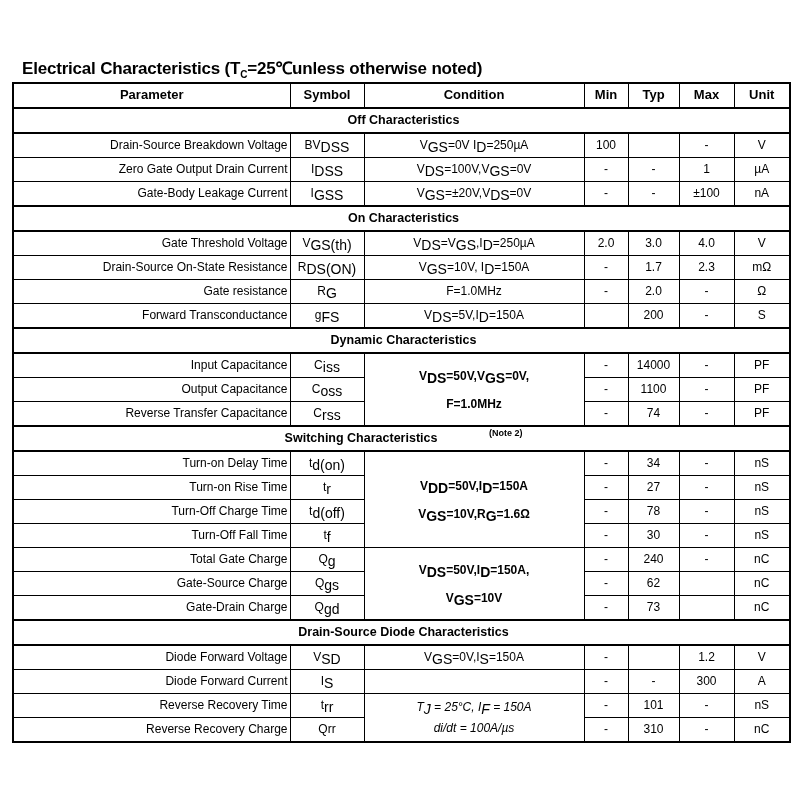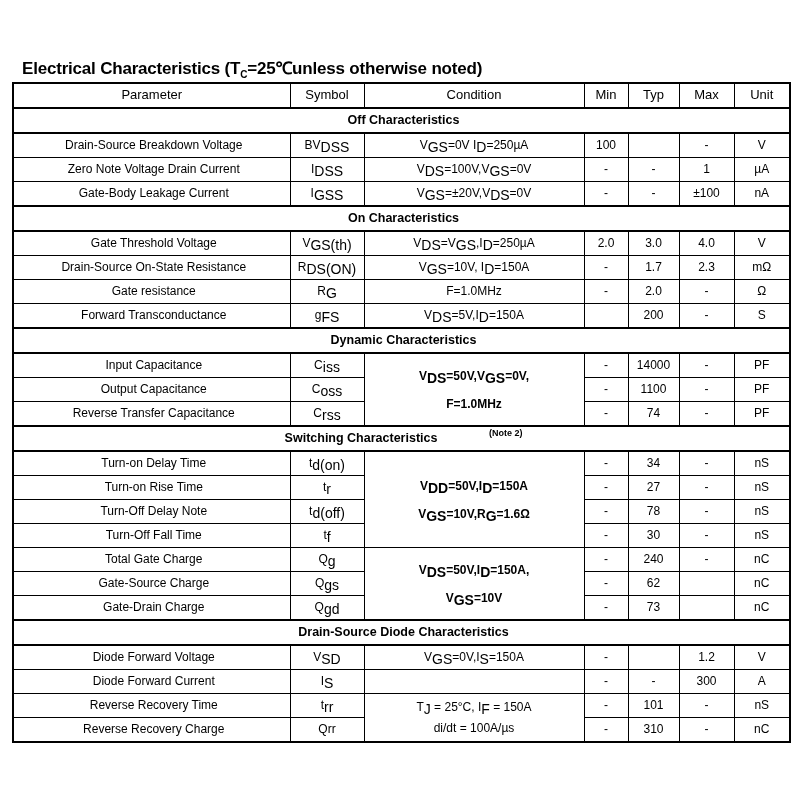--- a/index.html
+++ b/index.html
@@ -47,41 +47,41 @@
     border: 1px solid #000;
     height: 23px;
     padding: 0 2px;
     text-align: center;
     vertical-align: middle;
     font-size: 12px;
     line-height: 1.1;
   }
   .char-table thead th {
     font-size: 13px;
-    font-weight: normal;
+    font-weight: bold;
     border-bottom: 2px solid #000;
   }
   .char-table td.param {
-    text-align: center;
+    text-align: right;
     padding-left: 6px;
     margin-left: 24px;
   }
   .char-table td.section-cell {
     text-align: center;
     padding-left: 6px;
     font-weight: bold;
     font-size: 12.5px;
     border-top: 2px solid #000;
     border-bottom: 2px solid #000;
   }
   .char-table sub { font-size: 14px; line-height: 0; }
   .char-table sup { font-size: 8.5px; line-height: 0; margin-left: 48px; }
   sup.note { font-size: 9px; font-weight: bold; }
   td.cond-multi { line-height: 28px; font-weight: bold; }
-  td.cond-multi-tight { line-height: 21px; }
+  td.cond-multi-tight { line-height: 21px; font-style: italic; }
 </style>
 </head>
 <body>
 
 <div class="page">
   <h1 class="doc-title">Electrical Characteristics (T<sub>C</sub>=25℃unless otherwise noted)</h1>
 
   <table class="char-table">
     <colgroup>
       <col class="c0">
@@ -110,21 +110,21 @@
         <tr>
           <td class="param">Drain-Source Breakdown Voltage</td>
           <td>BV<sub>DSS</sub></td>
           <td>V<sub>GS</sub>=0V I<sub>D</sub>=250µA</td>
           <td>100</td>
           <td></td>
           <td>-</td>
           <td>V</td>
         </tr>
         <tr>
-          <td class="param">Zero Note Voltage Drain Current</td>
+          <td class="param">Zero Gate Output Drain Current</td>
           <td>I<sub>DSS</sub></td>
           <td>V<sub>DS</sub>=100V,V<sub>GS</sub>=0V</td>
           <td>-</td>
           <td>-</td>
           <td>1</td>
           <td>µA</td>
         </tr>
         <tr>
           <td class="param">Gate-Body Leakage Current</td>
           <td>I<sub>GSS</sub></td>
@@ -215,21 +215,21 @@
         </tr>
         <tr>
           <td class="param">Turn-on Rise Time</td>
           <td>t<sub>r</sub></td>
           <td>-</td>
           <td>27</td>
           <td>-</td>
           <td>nS</td>
         </tr>
         <tr>
-          <td class="param">Turn-Off Delay Note</td>
+          <td class="param">Turn-Off Charge Time</td>
           <td>t<sub>d(off)</sub></td>
           <td>-</td>
           <td>78</td>
           <td>-</td>
           <td>nS</td>
         </tr>
         <tr>
           <td class="param">Turn-Off Fall Time</td>
           <td>t<sub>f</sub></td>
           <td>-</td>

